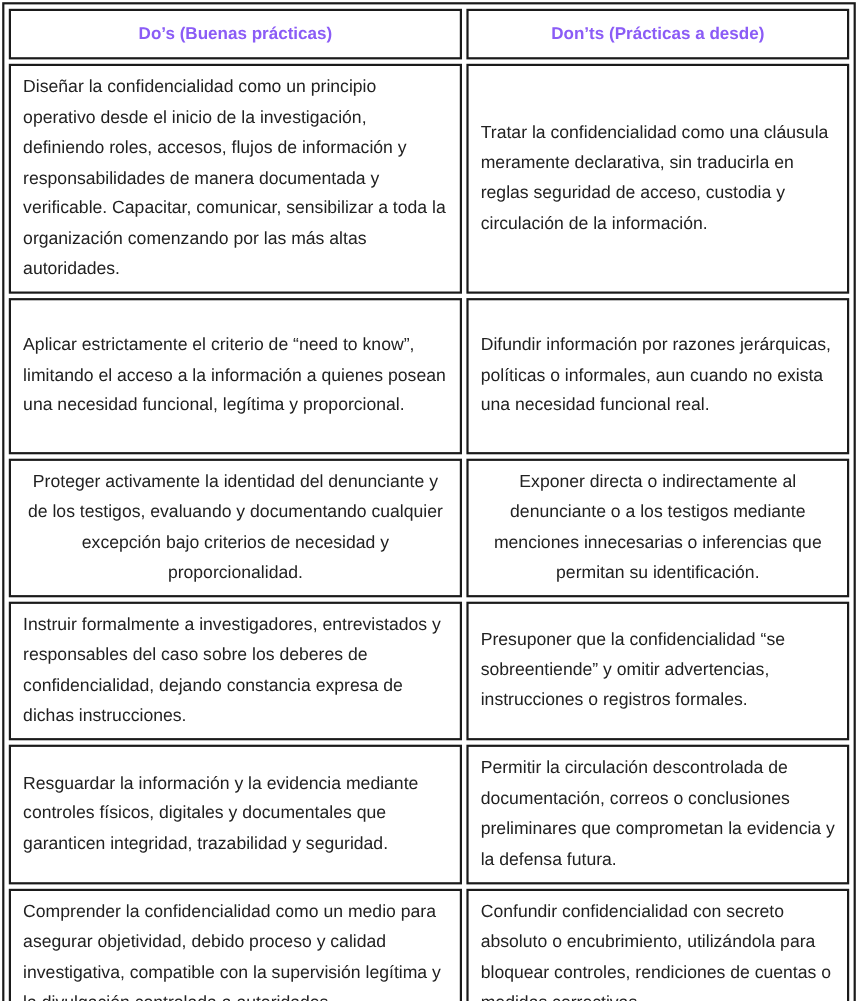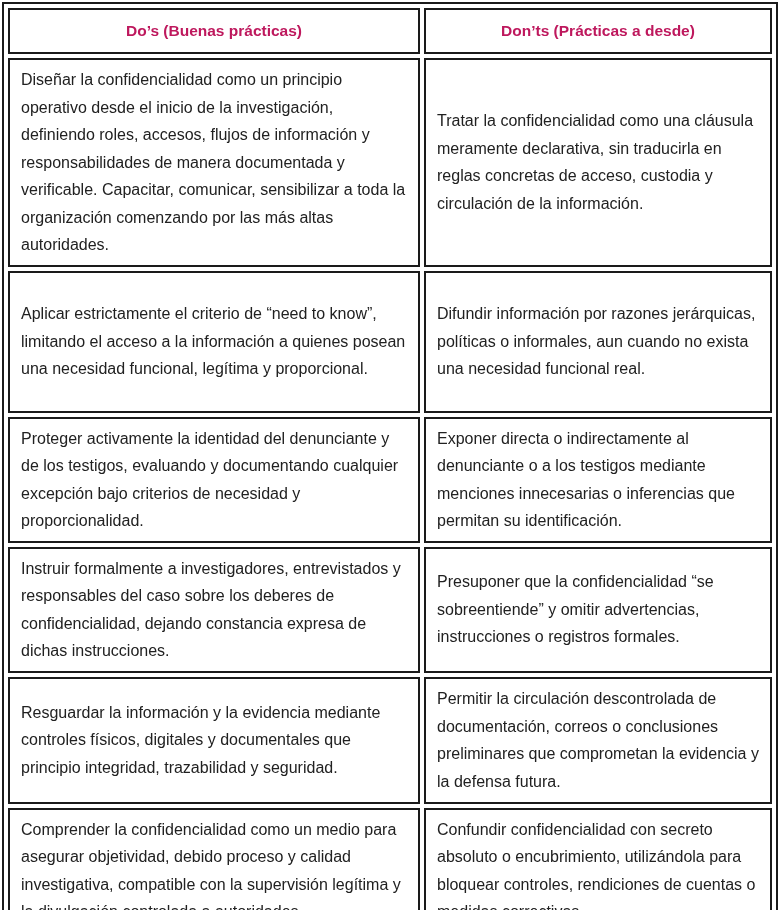--- a/index.html
+++ b/index.html
@@ -30,33 +30,33 @@
     border: 2px solid #1a1a1a;
     box-sizing: border-box;
     background: #ffffff;
     vertical-align: middle;
   }
   table.dd-table th {
     height: 46px;
     font-size: 15.5px;
     font-weight: bold;
     text-align: center;
-    color: #be185d;
+    color: #8b5cf6;
     padding: 2px 6px;
   }
   table.dd-table td {
     padding: 6px 11px;
     font-size: 16px;
     line-height: 1.72;
     text-align: left;
     color: #212121;
   }
   tr.row-1 td { height: 198px; }
   tr.row-2 td { height: 142px; }
-  tr.row-3 td { height: 122px; }
+  tr.row-3 td { height: 122px; text-align: center; }
   tr.row-4 td { height: 124px; }
   tr.row-5 td { height: 127px; }
   tr.row-6 td { height: 124px; }
   col.col-do   { width: 412px; }
   col.col-dont { width: auto; }
 </style>
 </head>
 <body>
 
 <div class="sheet">
@@ -65,36 +65,36 @@
       <col class="col-do">
       <col class="col-dont">
     </colgroup>
     <tbody>
       <tr class="header-row">
         <th>Do’s (Buenas prácticas)</th>
         <th>Don’ts (Prácticas a desde)</th>
       </tr>
       <tr class="row-1">
         <td>Diseñar la confidencialidad como un principio operativo desde el inicio de la investigación, definiendo roles, accesos, flujos de información y responsabilidades de manera documentada y verificable. Capacitar, comunicar, sensibilizar a toda la organización comenzando por las más altas autoridades.</td>
-        <td>Tratar la confidencialidad como una cláusula meramente declarativa, sin traducirla en reglas concretas de acceso, custodia y circulación de la información.</td>
+        <td>Tratar la confidencialidad como una cláusula meramente declarativa, sin traducirla en reglas seguridad de acceso, custodia y circulación de la información.</td>
       </tr>
       <tr class="row-2">
         <td>Aplicar estrictamente el criterio de “need to know”, limitando el acceso a la información a quienes posean una necesidad funcional, legítima y proporcional.</td>
         <td>Difundir información por razones jerárquicas, políticas o informales, aun cuando no exista una necesidad funcional real.</td>
       </tr>
       <tr class="row-3">
         <td>Proteger activamente la identidad del denunciante y de los testigos, evaluando y documentando cualquier excepción bajo criterios de necesidad y proporcionalidad.</td>
         <td>Exponer directa o indirectamente al denunciante o a los testigos mediante menciones innecesarias o inferencias que permitan su identificación.</td>
       </tr>
       <tr class="row-4">
         <td>Instruir formalmente a investigadores, entrevistados y responsables del caso sobre los deberes de confidencialidad, dejando constancia expresa de dichas instrucciones.</td>
         <td>Presuponer que la confidencialidad “se sobreentiende” y omitir advertencias, instrucciones o registros formales.</td>
       </tr>
       <tr class="row-5">
-        <td>Resguardar la información y la evidencia mediante controles físicos, digitales y documentales que principio integridad, trazabilidad y seguridad.</td>
+        <td>Resguardar la información y la evidencia mediante controles físicos, digitales y documentales que garanticen integridad, trazabilidad y seguridad.</td>
         <td>Permitir la circulación descontrolada de documentación, correos o conclusiones preliminares que comprometan la evidencia y la defensa futura.</td>
       </tr>
       <tr class="row-6">
         <td>Comprender la confidencialidad como un medio para asegurar objetividad, debido proceso y calidad investigativa, compatible con la supervisión legítima y la divulgación controlada a autoridades.</td>
         <td>Confundir confidencialidad con secreto absoluto o encubrimiento, utilizándola para bloquear controles, rendiciones de cuentas o medidas correctivas.</td>
       </tr>
     </tbody>
   </table>
 </div>
 

